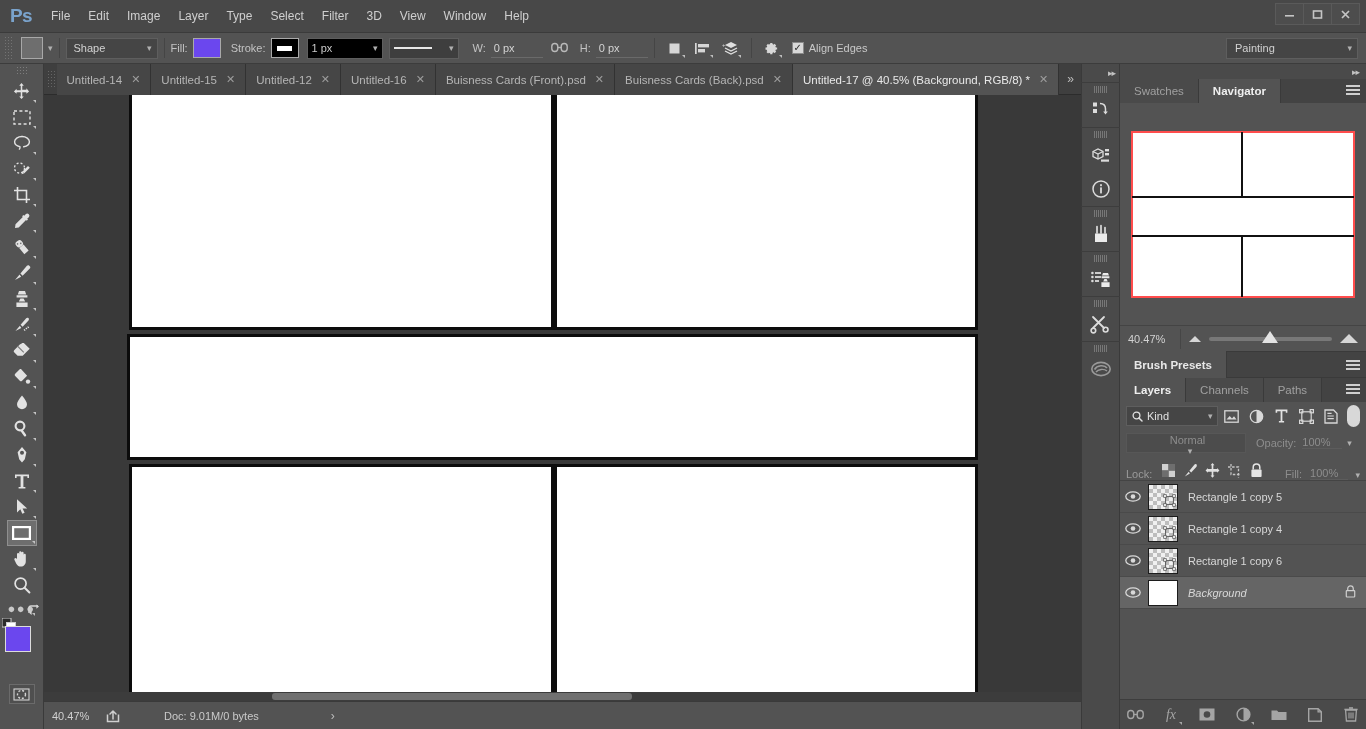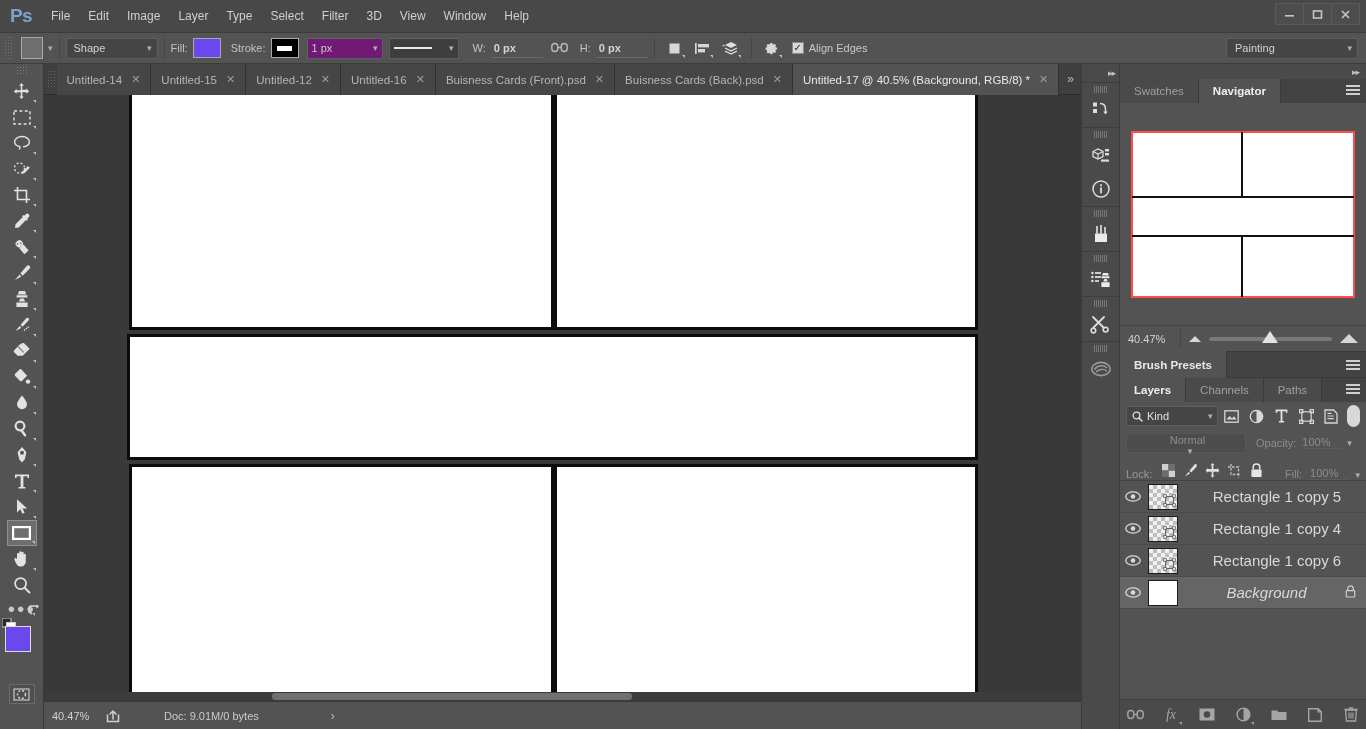--- a/index.html
+++ b/index.html
@@ -76,32 +76,32 @@
   .stroke-swatch i {
     display: block; width: 17px; height: 7px;
     background: #fff; border: 1px solid #000;
   }
   .ob-num {
     height: 19px; width: 56px; background: transparent;
     border: none; border-bottom: 1px solid #6a6a6a;
     color: #d4d4d4; font-size: 11px; padding: 0 3px;
   }
   .ob-wide {
-    height: 21px; width: 62px; background: #701a75;
+    height: 21px; width: 62px; background: #000000;
     border: 1px solid #5e5e5e; display: flex; align-items: center;
     justify-content: space-between; padding: 0 4px;
   }
   .ob-line { width: 38px; height: 2px; background: #e8e8e8; }
   .ob-dash {
     height: 21px; width: 70px; background: #3e3e3e;
     border: 1px solid #5e5e5e; display: flex; align-items: center;
     justify-content: space-between; padding: 0 4px;
   }
   .wh-field { display: flex; align-items: center; margin-left: 4px; }
-  .wh-field .ob-num { width: 52px; font-weight: bold; }
+  .wh-field .ob-num { width: 52px; }
   .link-ico { margin: 0 8px; color: #b5b5b5; font-size: 13px; }
   .ob-icobtn {
     width: 24px; height: 24px; display: flex; align-items: center;
     justify-content: center; position: relative; margin: 0 2px;
   }
   .mini-caret {
     position: absolute; right: 2px; bottom: 2px;
     border-left: 3px solid transparent; border-top: 3px solid #bdbdbd;
   }
   .align-edges { display: flex; align-items: center; margin-left: 6px; }
@@ -397,21 +397,21 @@
   }
   .thumb-white { width: 100%; height: 100%; background: #fff; }
   .thumb-badge {
     position: absolute; right: 1px; bottom: 0px;
   }
   .thumb-sel-frame {
     position: absolute; inset: -1px; border: 2px solid #ffffff;
     pointer-events: none;
   }
   .layer-name {
-    margin-left: 10px; font-size: 15px; color: #d8d8d8; flex: 1; text-align: center;
+    margin-left: 10px; font-size: 11px; color: #d8d8d8; flex: 1;
   }
   .layer-name.italic { font-style: italic; }
   .layer-lock { margin-right: 10px; }
 
   .layers-footer {
     height: 30px; background: #4a4a4a; display: flex; align-items: center;
     justify-content: center; gap: 14px; border-top: 1px solid #3d3d3d;
     position: absolute; bottom: 0; left: 0; width: 246px;
   }
   .lf-ico {

